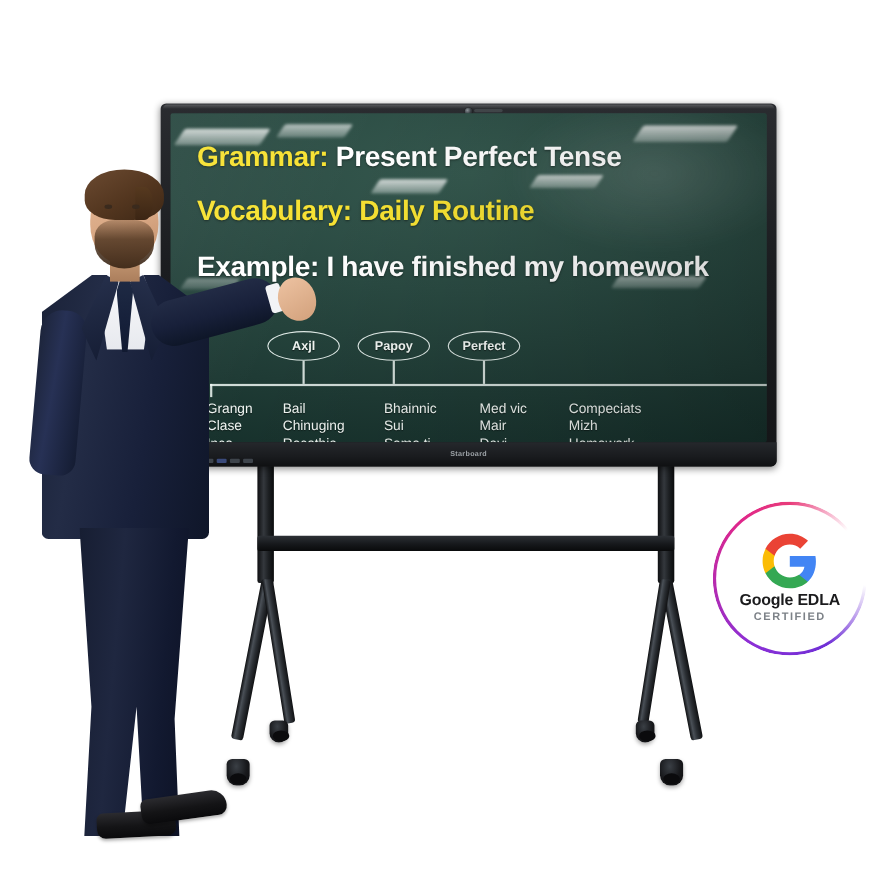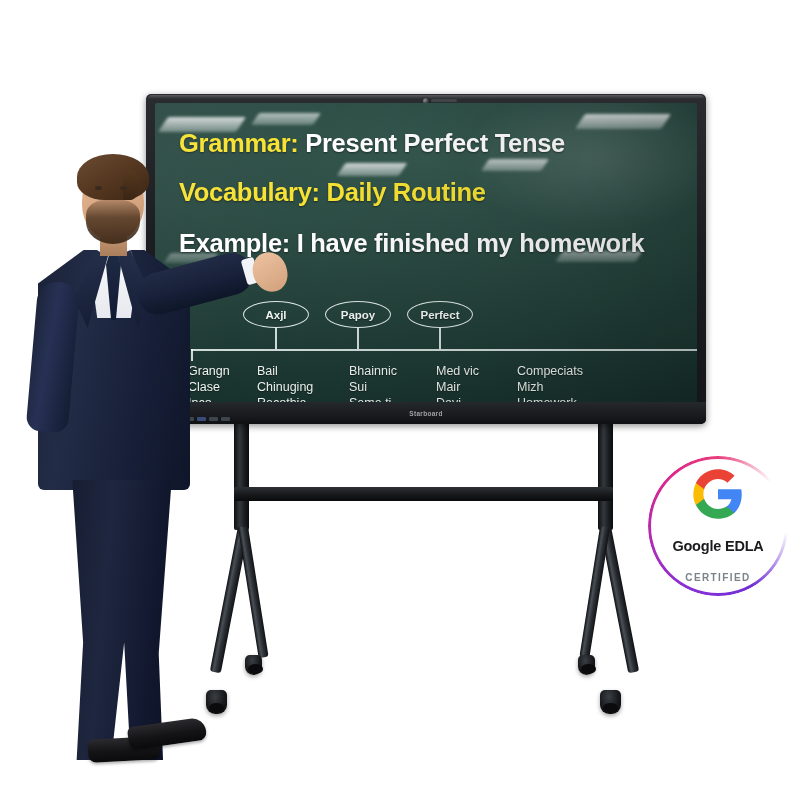--- a/index.html
+++ b/index.html
@@ -240,21 +240,21 @@
   .badge-ring{
     position:absolute; inset:0; border-radius:50%;
     background: conic-gradient(from 210deg,
       #8b2fd6 0deg, #b52bb0 55deg, #e0268a 110deg, #e83c7a 150deg,
       #ffffff 200deg, #ffffff 245deg, #6f2fd6 300deg, #8b2fd6 360deg);
     -webkit-mask: radial-gradient(circle, transparent 0 63px, #000 63px);
             mask: radial-gradient(circle, transparent 0 63px, #000 63px);
   }
   .badge-face{
     position:absolute; inset:3px; border-radius:50%; background:#fff;
-    display:flex; flex-direction:column; align-items:center; justify-content:center; gap:17px;
+    display:flex; flex-direction:column; align-items:center; justify-content:center; gap:1px;
   }
   .g-logo{ width:54px; height:54px; margin-top:-2px; }
   .badge-title{ font-size:14.5px; font-weight:700; color:#1b1b1d; letter-spacing:-.2px; }
   .badge-sub{ font-size:10px; font-weight:600; color:#7d8288; letter-spacing:1.4px; margin-top:1px; }
 </style>
 </head>
 <body>
 
 <div id="stage">
 

